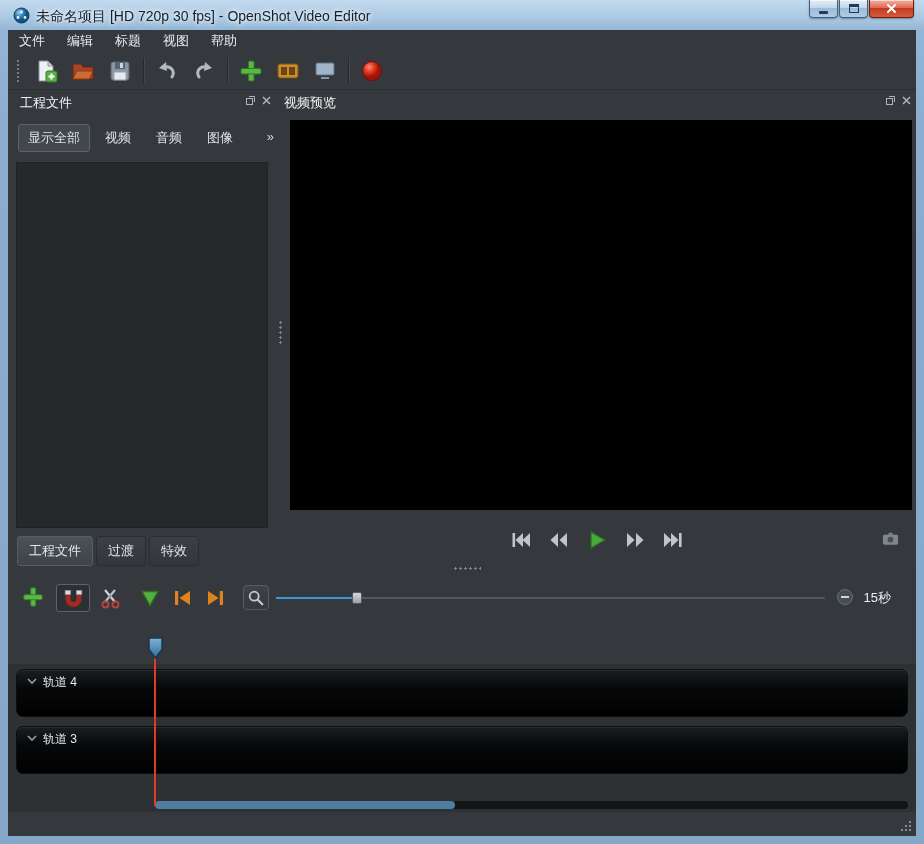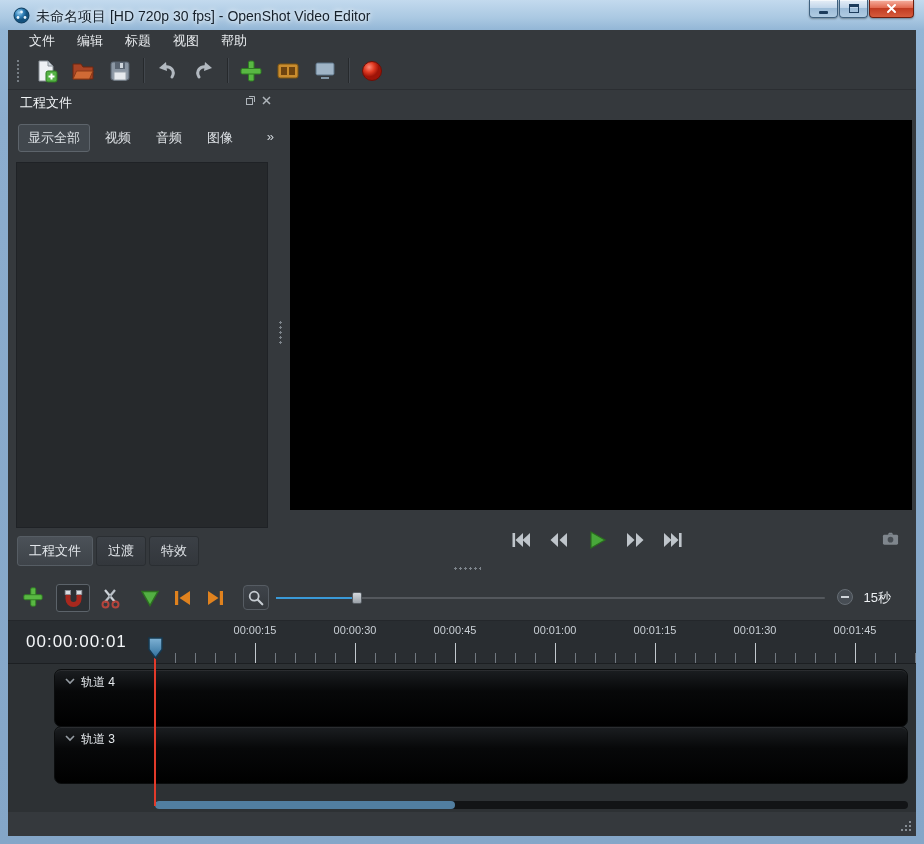--- a/index.html
+++ b/index.html
@@ -20,21 +20,21 @@
   .btn-minimize,.btn-maximize { width:29px;
     background:linear-gradient(180deg,#e6eef7 0%,#c2d6ea 45%,#9dbcd8 50%,#b0cbe2 100%); }
   .btn-close { width:45px;
     background:linear-gradient(180deg,#f6b1a1 0%,#e26a50 45%,#c13c22 50%,#d65b3c 100%); border-color:#6e1d0d; }
   .glyph-min { width:9px; height:3px; background:#1d3c5c; margin-top:8px; border-radius:1px; }
   .glyph-max { width:10px; height:9px; border:1px solid #1d3c5c; border-top-width:3px; }
 
   
   .client { position:absolute; left:8px; right:8px; top:30px; bottom:8px; background:#35393d; overflow:hidden; }
 
-  .menubar { position:absolute; top:0; left:0; right:0; height:22px; display:flex; align-items:center; padding-left:10px; }
+  .menubar { position:absolute; top:0; left:0; right:0; height:22px; display:flex; align-items:center; padding-left:0; }
   .menu-item { padding:2px 11px; font-size:13px; color:#e8ebee; cursor:default; }
 
   .toolbar { position:absolute; top:22px; left:0; right:0; height:38px; display:flex; align-items:center;
     gap:9px; padding-left:8px; border-bottom:1px solid #2b2e32; }
   .grip-v { width:5px; height:24px; margin-right:2px;
     background-image:radial-gradient(circle,#767d84 1px,transparent 1.3px); background-size:4px 4px; }
   .tb-btn { width:28px; height:28px; display:flex; align-items:center; justify-content:center; }
   .tb-sep { width:1px; height:25px; background:#26292c; box-shadow:1px 0 0 #42474d; }
 
   
@@ -105,23 +105,23 @@
   .minor-ticks { position:absolute; left:0; right:0; bottom:0; height:10px;
     background:repeating-linear-gradient(to right,#70777f 0 1px,transparent 1px 20px); }
   .major-ticks { position:absolute; left:0; right:0; bottom:0; height:20px;
     background:repeating-linear-gradient(to right,#c3c9cf 0 1px,transparent 1px 100px); }
   .ruler-label { position:absolute; top:3px; width:60px; text-align:center; font-size:11px; color:#c9cfd5; }
   .playhead-marker { position:absolute; left:139px; top:606px; z-index:6; }
   .playhead-line { position:absolute; left:146px; top:628px; width:2px; height:148px; background:#e23a2a; z-index:5; }
 
   
   .tracks { position:absolute; left:0; right:0; top:634px; height:148px; background:#2d3134; }
-  .track-row { position:absolute; left:8px; right:8px; height:58px; border-radius:7px;
+  .track-row { position:absolute; left:8px; right:8px; height:48px; border-radius:7px;
     background:linear-gradient(180deg,#1b1e21 0%,#070809 38%,#000 100%);
-    border:1px solid #0b0d0e; box-shadow:inset 0 1px 0 rgba(255,255,255,.07);margin-left:38px; }
+    border:1px solid #0b0d0e; box-shadow:inset 0 1px 0 rgba(255,255,255,.07); }
   .track-row-1 { top:5px; }
   .track-row-2 { top:62px; }
   .track-chevron { position:absolute; left:10px; top:8px; }
   .track-label { position:absolute; left:26px; top:4px; font-size:12px; color:#e6eaee; }
   .hscroll-track { position:absolute; left:147px; right:8px; top:137px; height:8px; background:#121416; border-radius:4px; }
   .hscroll-thumb { position:absolute; left:0; top:0; width:300px; height:8px; background:#517ea0; border-radius:4px; }
 
   
   .statusbar { position:absolute; left:0; right:0; bottom:0; height:24px; background:#35393d; }
   .resize-grip { position:absolute; right:5px; bottom:5px; width:2px; height:2px; background:#868d94;
@@ -275,20 +275,32 @@
     <div class="files-area"></div>
 
     <div class="bottom-tabs">
       <span class="btab selected">工程文件</span>
       <span class="btab">过渡</span>
       <span class="btab">特效</span>
     </div>
 
     <div class="vsplit-dots"></div>
 
+    <div class="right-panel-head">
+      <span class="panel-title">视频预览</span>
+      <div class="dock-icons">
+        <svg width="11" height="11" viewBox="0 0 11 11">
+            <rect x="1.5" y="3.5" width="6" height="6" fill="none" stroke="#aeb4ba"></rect>
+            <path d="M4 1.5h5.5V7" fill="none" stroke="#aeb4ba"></path>
+          </svg>
+        <svg width="11" height="11" viewBox="0 0 11 11">
+            <path d="M2 2l7 7M9 2L2 9" stroke="#aeb4ba" stroke-width="1.5"></path>
+          </svg>
+      </div>
+    </div>
 
     <div class="video-area"></div>
 
     <div class="transport">
       <div class="tr-btn">
         <svg width="24" height="24" viewBox="0 0 24 24" fill="#bfc5cb">
           <rect x="3.5" y="5" width="2.6" height="14"></rect>
             <path d="M14 5l-7.5 7L14 19z"></path>
             <path d="M21 5l-7.5 7L21 19z"></path>
         </svg>
@@ -379,34 +391,20 @@
         <div class="slider-track"></div>
         <div class="slider-fill"></div>
         <div class="slider-handle"></div>
       </div>
       <div class="tlb-minus">
         <span class="minus-bar"></span>
       </div>
       <span class="tlb-zoomlabel">15秒</span>
     </div>
 
-    <div class="ruler">
-      <span class="timecode">00:00:00:01</span>
-      <div class="ruler-scale">
-        <div class="minor-ticks"></div>
-        <div class="major-ticks"></div>
-        <span class="ruler-label" style="left:70px">00:00:15</span>
-        <span class="ruler-label" style="left:170px">00:00:30</span>
-        <span class="ruler-label" style="left:270px">00:00:45</span>
-        <span class="ruler-label" style="left:370px">00:01:00</span>
-        <span class="ruler-label" style="left:470px">00:01:15</span>
-        <span class="ruler-label" style="left:570px">00:01:30</span>
-        <span class="ruler-label" style="left:670px">00:01:45</span>
-      </div>
-    </div>
 
     <svg class="playhead-marker" width="17" height="24" viewBox="0 0 17 24">
       <defs>
           <linearGradient id="ph" x1="0" y1="0" x2="0" y2="1">
             <stop offset="0" stop-color="#7fb2d4"></stop>
             <stop offset="1" stop-color="#2e6e9c"></stop>
           </linearGradient>
         </defs>
       <path d="M2 2h13v11.5L8.5 22 2 13.5z" fill="url(#ph)" stroke="#16384f" stroke-width="1.5"></path>
     </svg>

